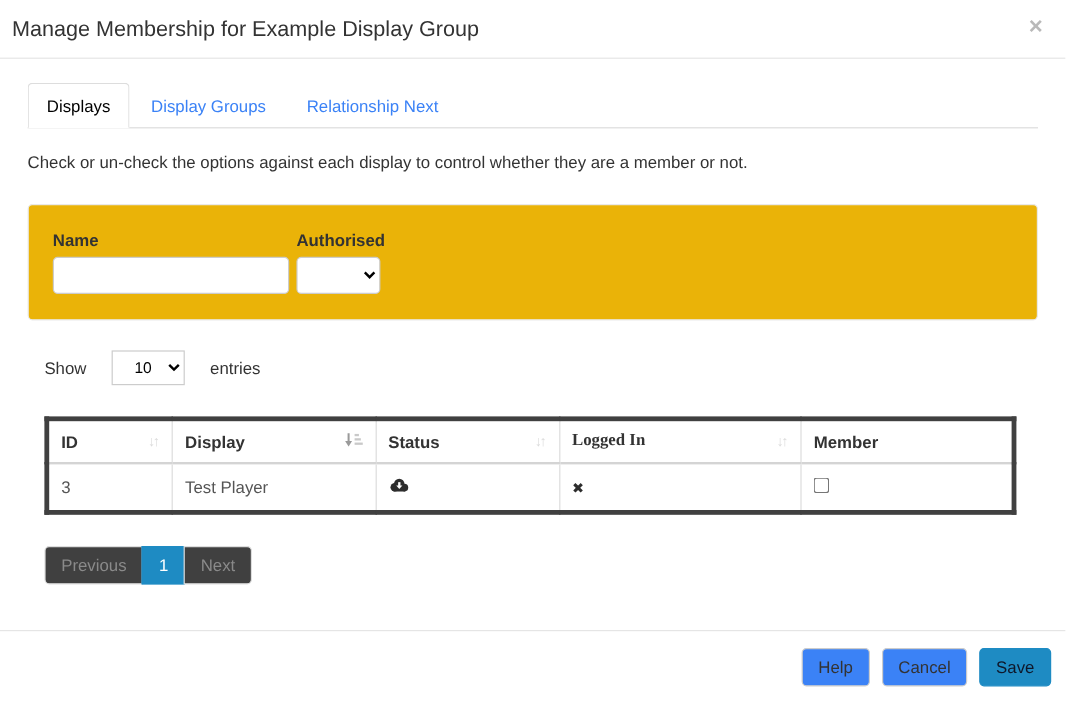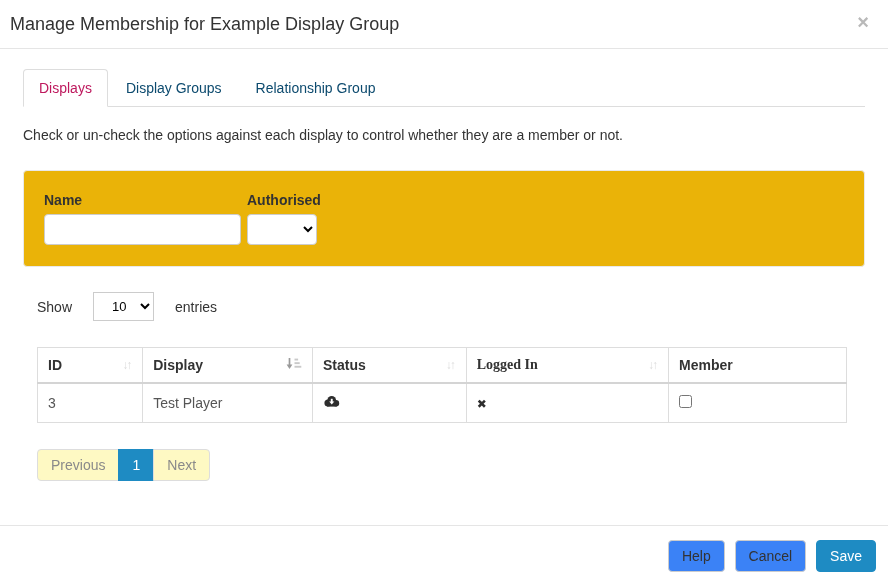--- a/index.html
+++ b/index.html
@@ -52,27 +52,27 @@
   .nav-tabs {
     list-style: none;
     border-bottom: 1px solid #ddd;
     display: flex;
   }
   .nav-tabs li { margin-bottom: -1px; margin-right: 2px; }
   .nav-tabs a {
     display: block;
     padding: 10px 15px;
     text-decoration: none;
-    color: #0c4a6e;
+    color: #3b82f6;
     border: 1px solid transparent;
     border-radius: 4px 4px 0 0;
     font-size: 14px;
   }
   .nav-tabs li.active a {
-    color: #be185d;
+    color: #000000;
     background: #fff;
     border-color: #ddd #ddd transparent #ddd;
     cursor: default;
   }
   .helper-text {
     margin: 20px 0 27px 0;
     color: #333;
   }
   
   .filter-box {
@@ -126,21 +126,21 @@
     background: #fff;
     font-family: inherit;
     font-size: 13px;
     padding: 0 6px 0 14px;
   }
   
   .table-wrap { margin: 0 18px 0 14px; }
   table.data-table {
     width: 100%;
     border-collapse: collapse;
-    border: 1px solid #404040;
+    border: 4px solid #404040;
   }
   table.data-table th {
     text-align: left;
     font-weight: bold;
     color: #333;
     padding: 9px 10px;
     border: 1px solid #ddd;
     border-bottom: 2px solid #d4d4d4;
     cursor: pointer;
     white-space: nowrap;
@@ -174,21 +174,21 @@
   }
   .table-info { color: #333; }
   .pagination { display: flex; list-style: none; }
   .pagination a {
     display: block;
     padding: 7px 13px;
     border: 1px solid #ddd;
     margin-left: -1px;
     text-decoration: none;
     color: #8a8a8a;
-    background: #fef9c3;
+    background: #404040;
     font-size: 14px;
   }
   .pagination li:first-child a { border-radius: 4px 0 0 4px; margin-left: 0; }
   .pagination li:last-child a  { border-radius: 0 4px 4px 0; }
   .pagination li.active a {
     background: #1e8bc3;
     border-color: #1e8bc3;
     color: #fff;
   }
   
@@ -205,21 +205,21 @@
     background: #3b82f6;
     color: #333;
     font-family: inherit;
     font-size: 14px;
     cursor: pointer;
     margin-left: 6px;
   }
   .btn-primary {
     background: #1e8bc3;
     border-color: #1e8bc3;
-    color: #ffffff;
+    color: #0f172a;
   }
 </style>
 </head>
 <body>
 
 <div class="modal">
 
   <div class="modal-header">
     <div class="modal-title">Manage Membership for Example Display Group</div>
     <button class="close-btn">×</button>
@@ -228,21 +228,21 @@
   <div class="modal-body">
 
     <ul class="nav-tabs">
       <li class="active">
         <a href="#">Displays</a>
       </li>
       <li>
         <a href="#">Display Groups</a>
       </li>
       <li>
-        <a href="#">Relationship Group</a>
+        <a href="#">Relationship Next</a>
       </li>
     </ul>
 
     <p class="helper-text">Check or un-check the options against each display to control whether they are a member or not.</p>
 
     <div class="filter-box">
       <div class="filter-field">
         <label>Name</label>
         <input type="text" value="" style="">
       </div>

